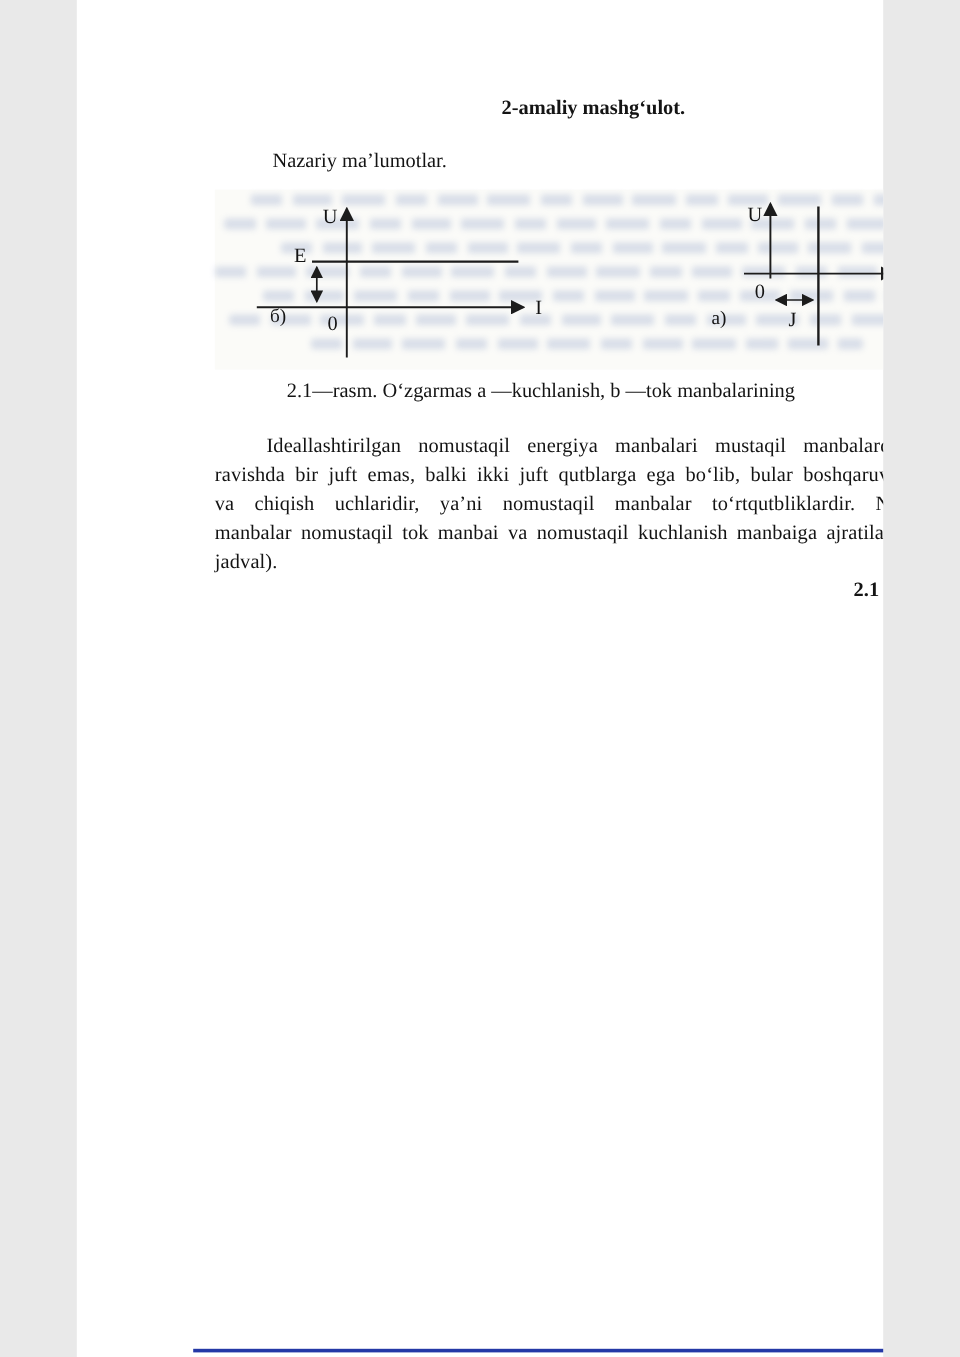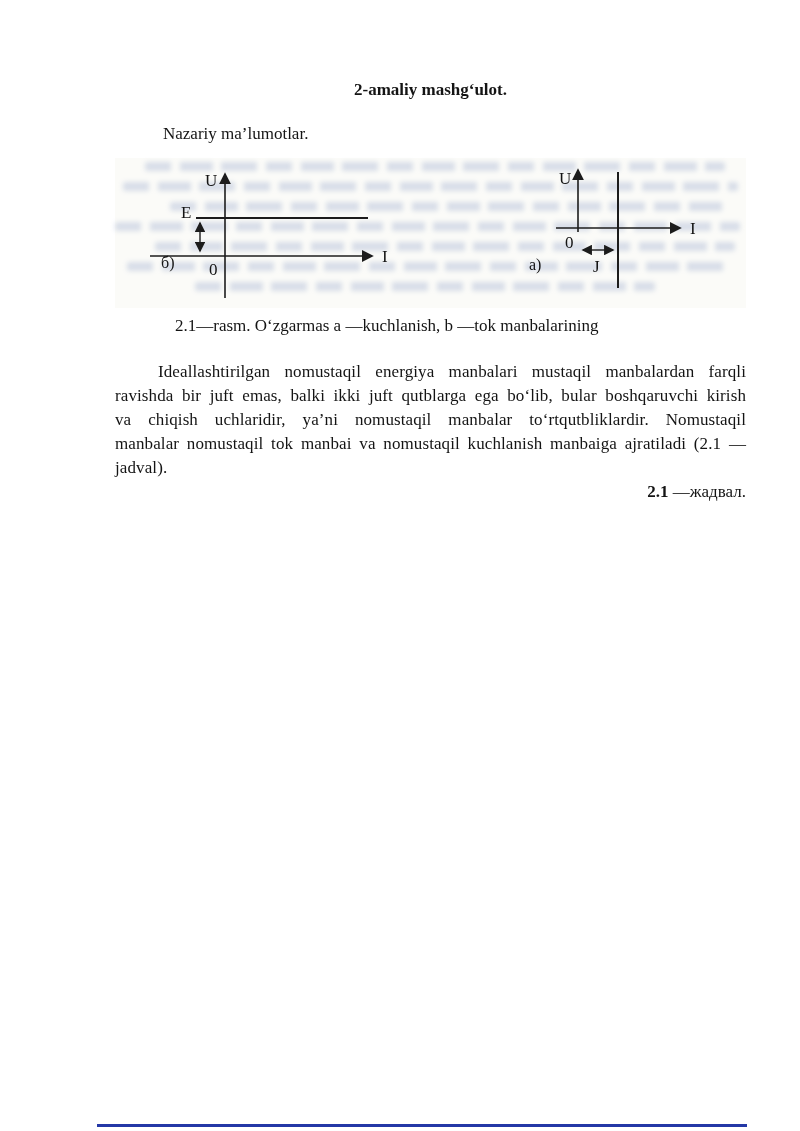--- a/index.html
+++ b/index.html
@@ -1,19 +1,19 @@
 <!DOCTYPE html>
 <html><head>
 <meta charset="utf-8">
 <style>
   * { margin:0; padding:0; box-sizing:border-box; }
   html,body { background:#e9e9e9; }
   .page {
     position:relative;
-    width:800px; height:1131px;
+    width:672px; height:1131px;
     margin:0 auto;
     background:#ffffff;
     font-family:"Liberation Serif", serif;
     font-size:17px; line-height:24px; color:#141414;
     overflow:hidden;
   }
   .content { position:absolute; left:115px; top:78px; width:631px; }
   .title { font-size:17px; font-weight:bold; text-align:center; margin-bottom:20px; }
   p.body { text-align:justify; text-indent:43px; word-spacing:3px; letter-spacing:0.1px; }
   p.plain { text-align:left; text-indent:43px; }

